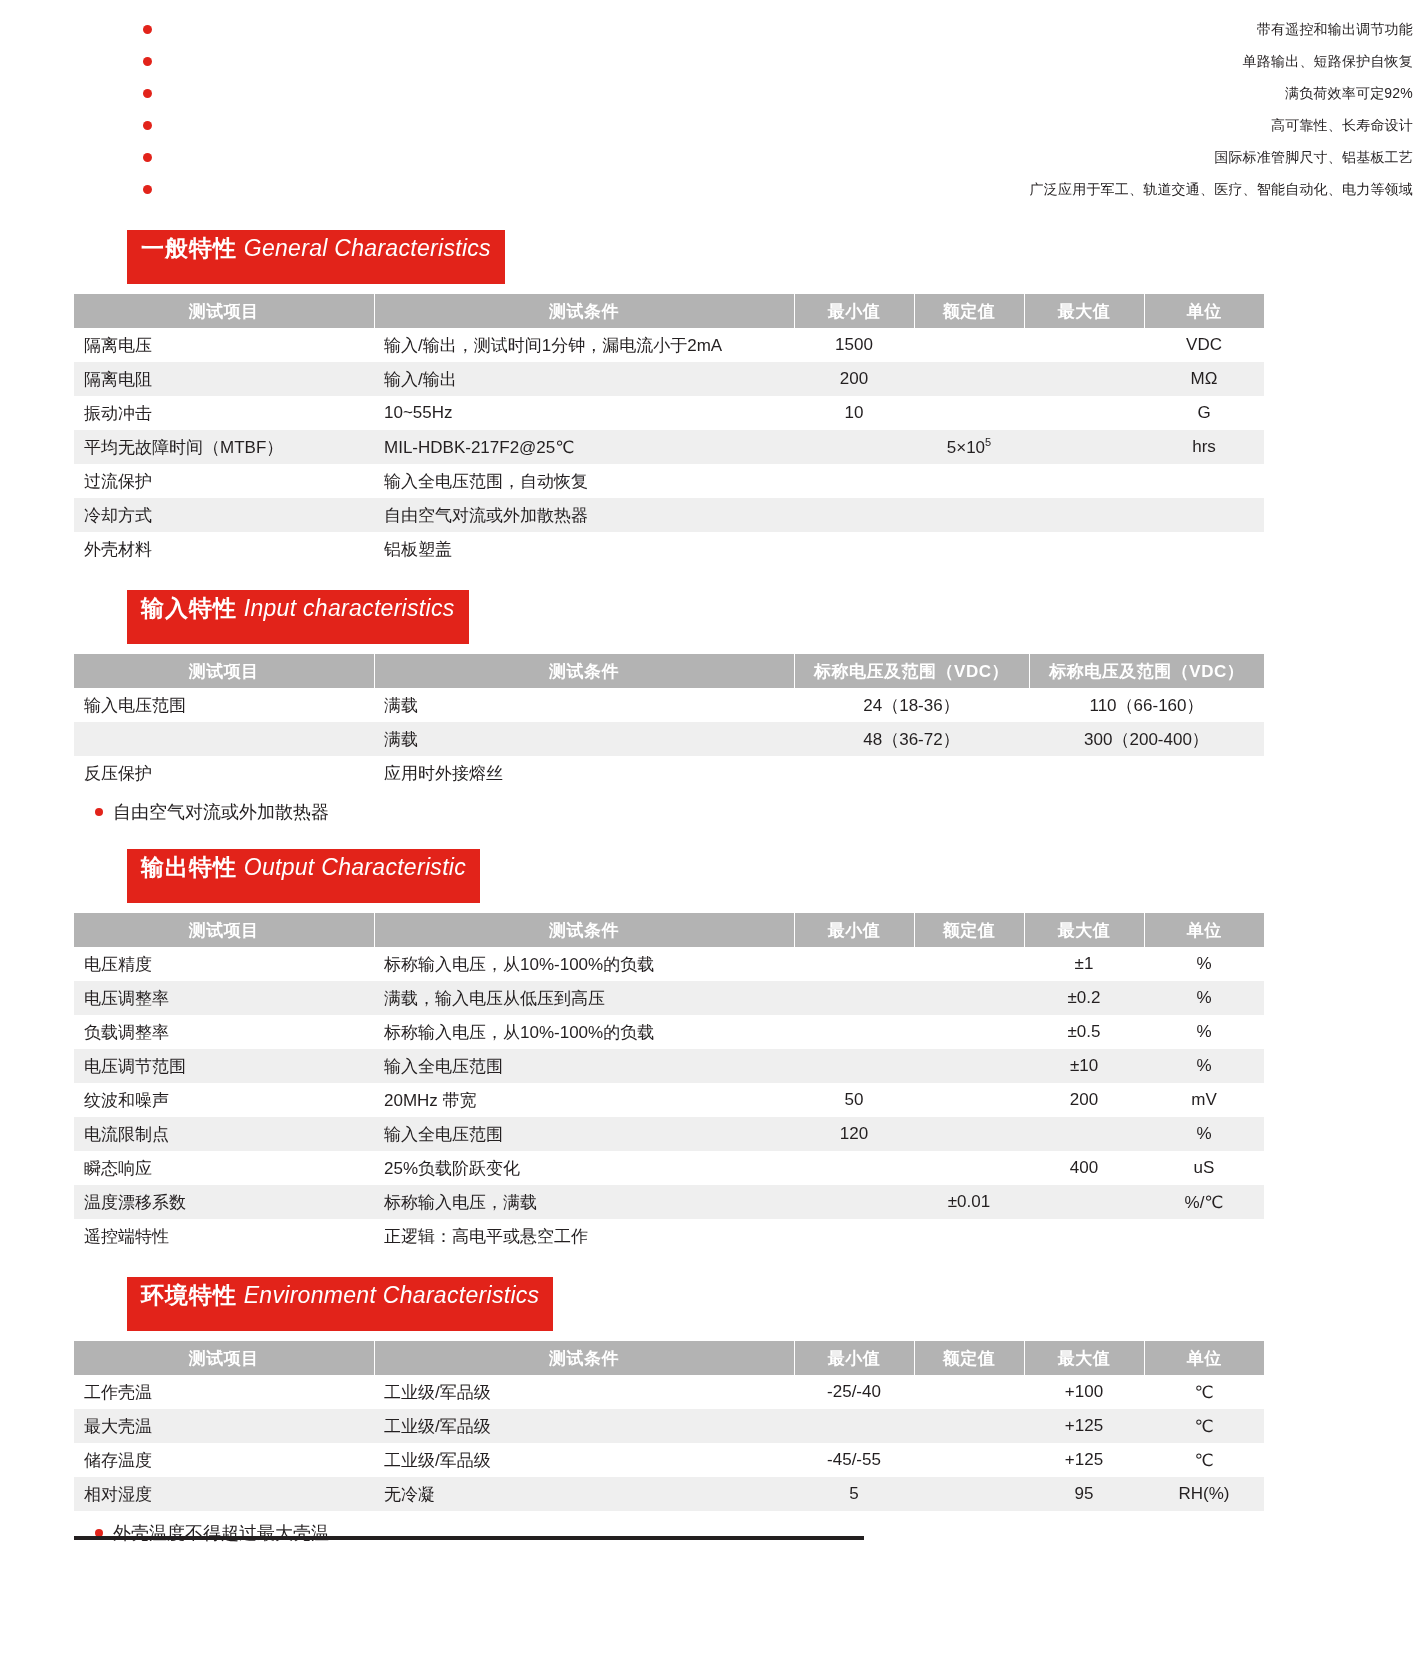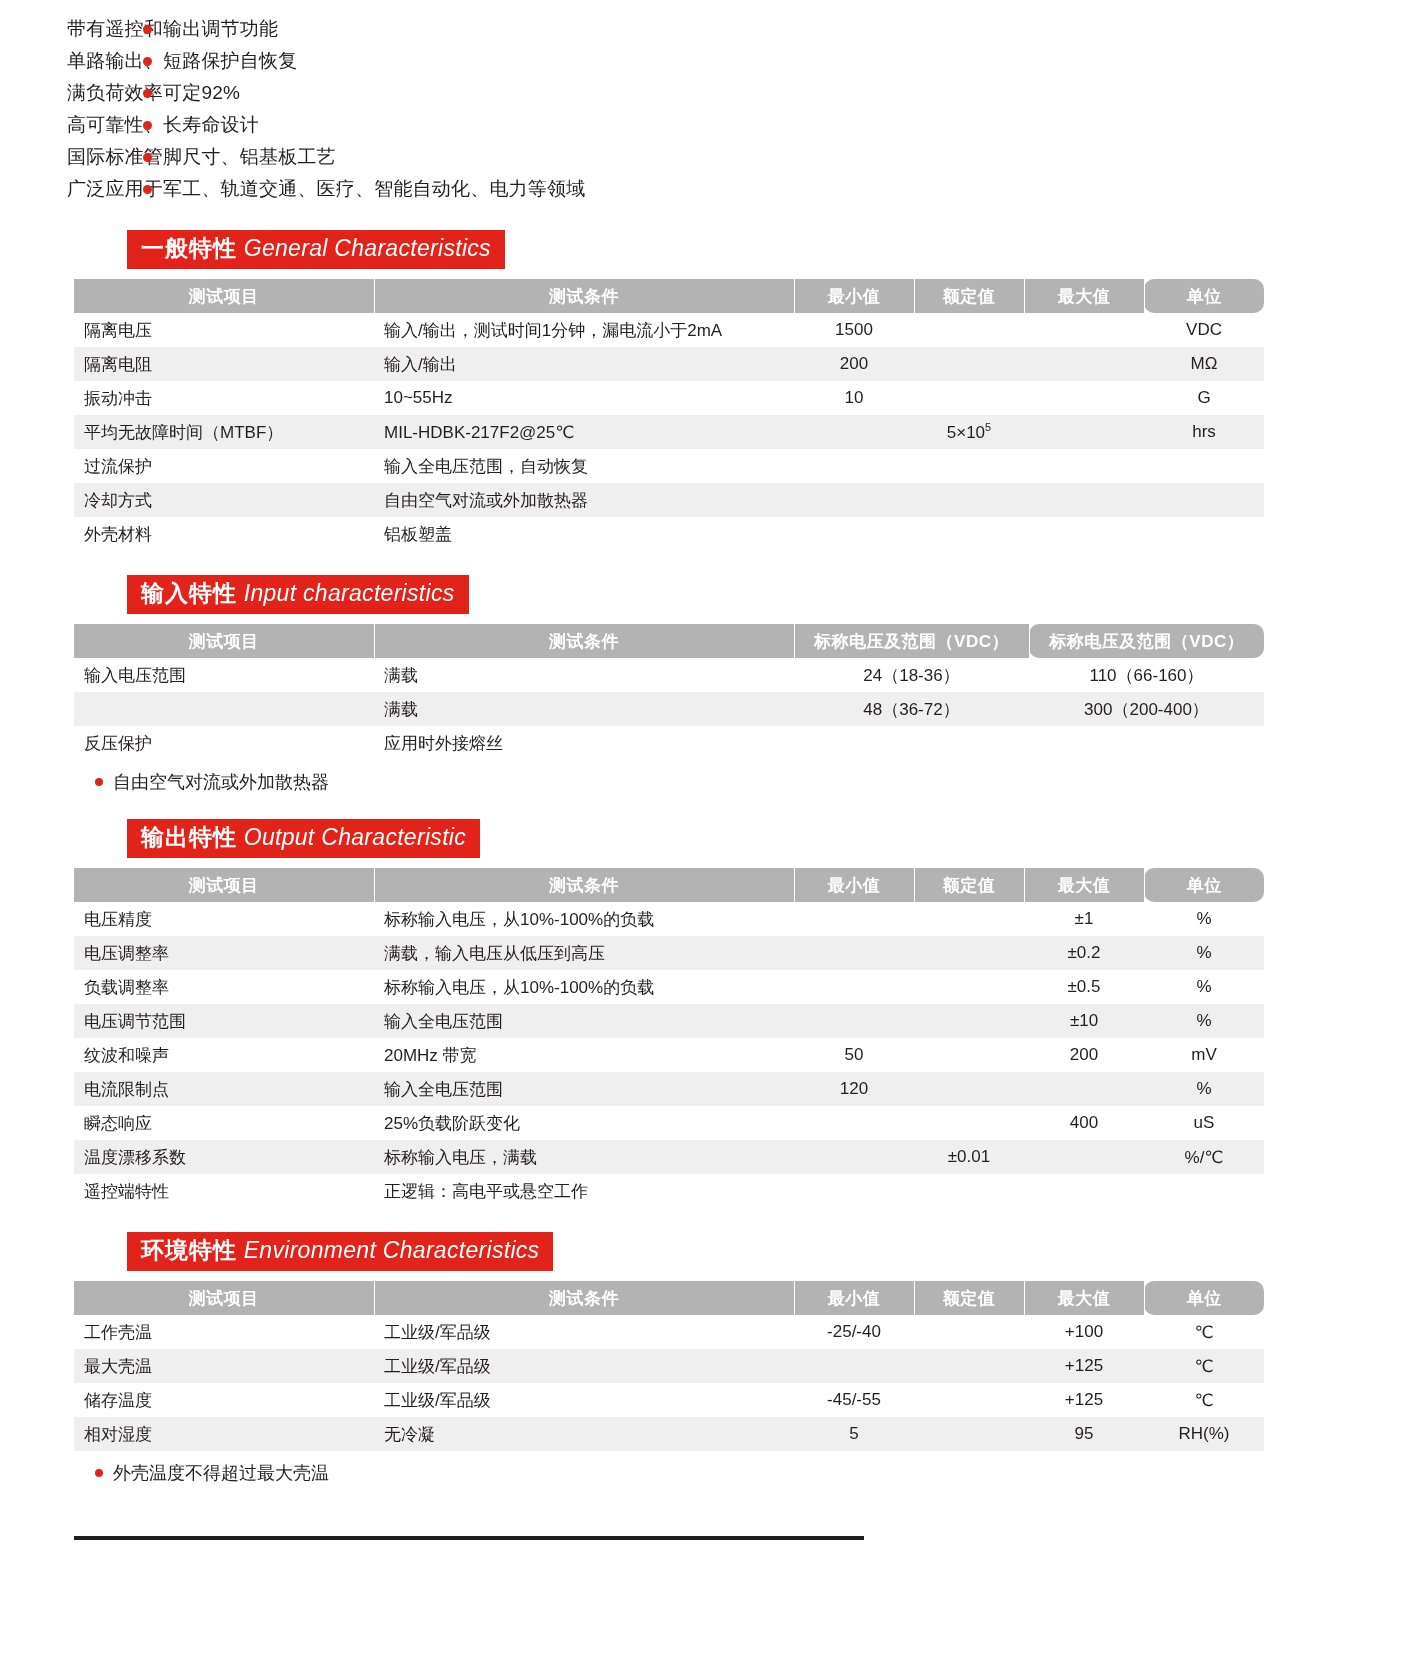--- a/index.html
+++ b/index.html
@@ -24,46 +24,47 @@
   }
 
   
   .feature-list {
     list-style: none;
     margin: 0;
     padding: 14px 0 0 0;
   }
   .feature-list li {
     position: relative;
-    font-size: 19px;
+    font-size: 14px;
     line-height: 30px;
     color: #231f20;
-    padding-left: 67px;
+    padding-left: 96px;
     margin-bottom: 2px;
     letter-spacing: 0.2px;
+    text-align: right;
   }
   .feature-list li::before {
     content: "";
     position: absolute;
     left: 143px;
     top: 11px;
     width: 9px;
     height: 9px;
     border-radius: 50%;
     background: #e2231a;
   }
 
   
   .section-heading {
     display: inline-block;
     background: #e2231a;
     color: #ffffff;
     font-size: 23px;
     line-height: 1;
-    padding: 7px 14px 9px 14px;
+    padding: 7px 14px 24px 14px;
     margin: 24px 0 10px 127px;
     font-weight: normal;
     letter-spacing: 0.3px;
     font-style: italic;
   }
   .section-heading .cn {
     font-style: normal;
     font-weight: bold;
     letter-spacing: 1px;
   }
@@ -83,21 +84,21 @@
   table.spec th {
     background: #b3b3b3;
     color: #ffffff;
     font-weight: bold;
     height: 32px;
     font-size: 17px;
     border-right: 1px solid #ffffff;
     text-align: center;
     letter-spacing: 0.5px;
   }
-  table.spec th:last-child { border-right: none; border-radius: 10px; }
+  table.spec th:last-child { border-right: none; }
   table.spec td {
     height: 34px;
     padding: 0 10px;
     color: #231f20;
     font-size: 17px;
     vertical-align: middle;
   }
   table.spec tbody tr:nth-child(odd) { background: #ffffff; }
   table.spec tbody tr:nth-child(even) { background: #efefef; }
   td.c-item { padding-left: 66px; text-align: left; }

